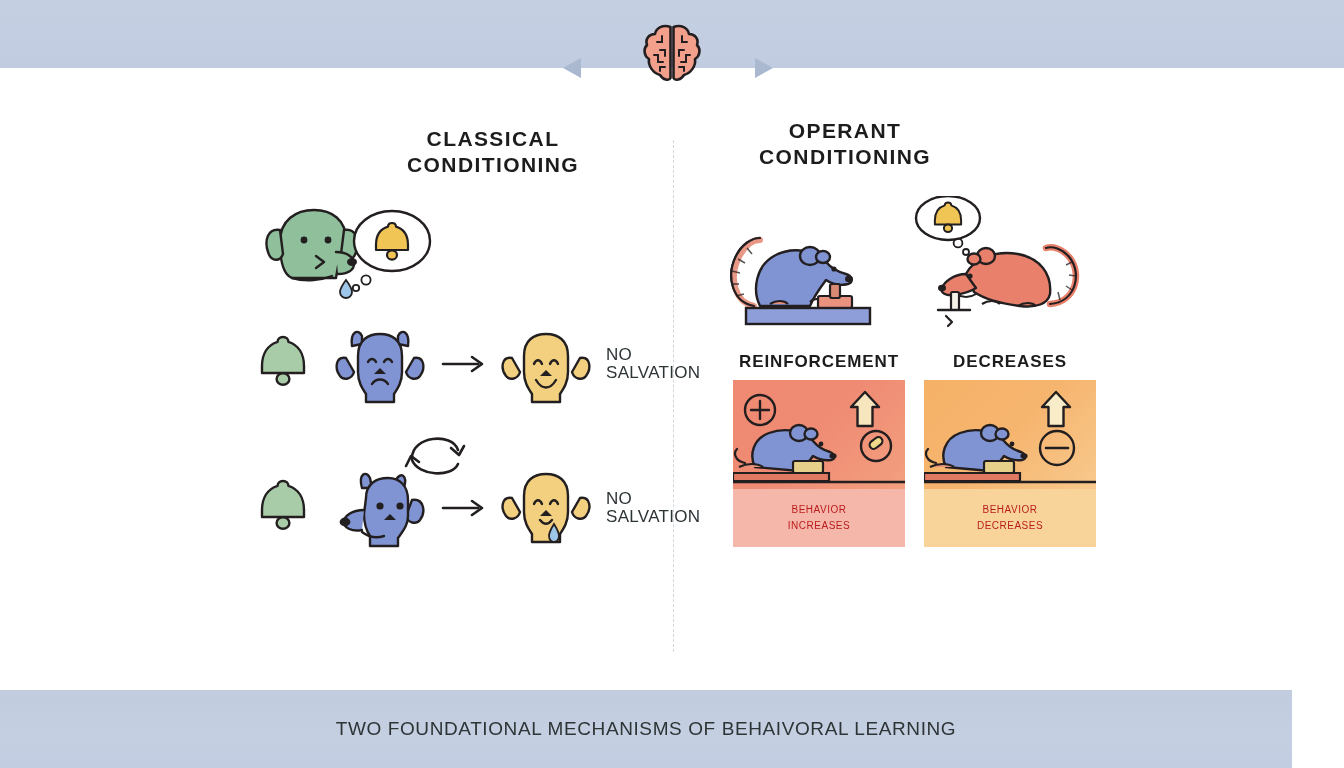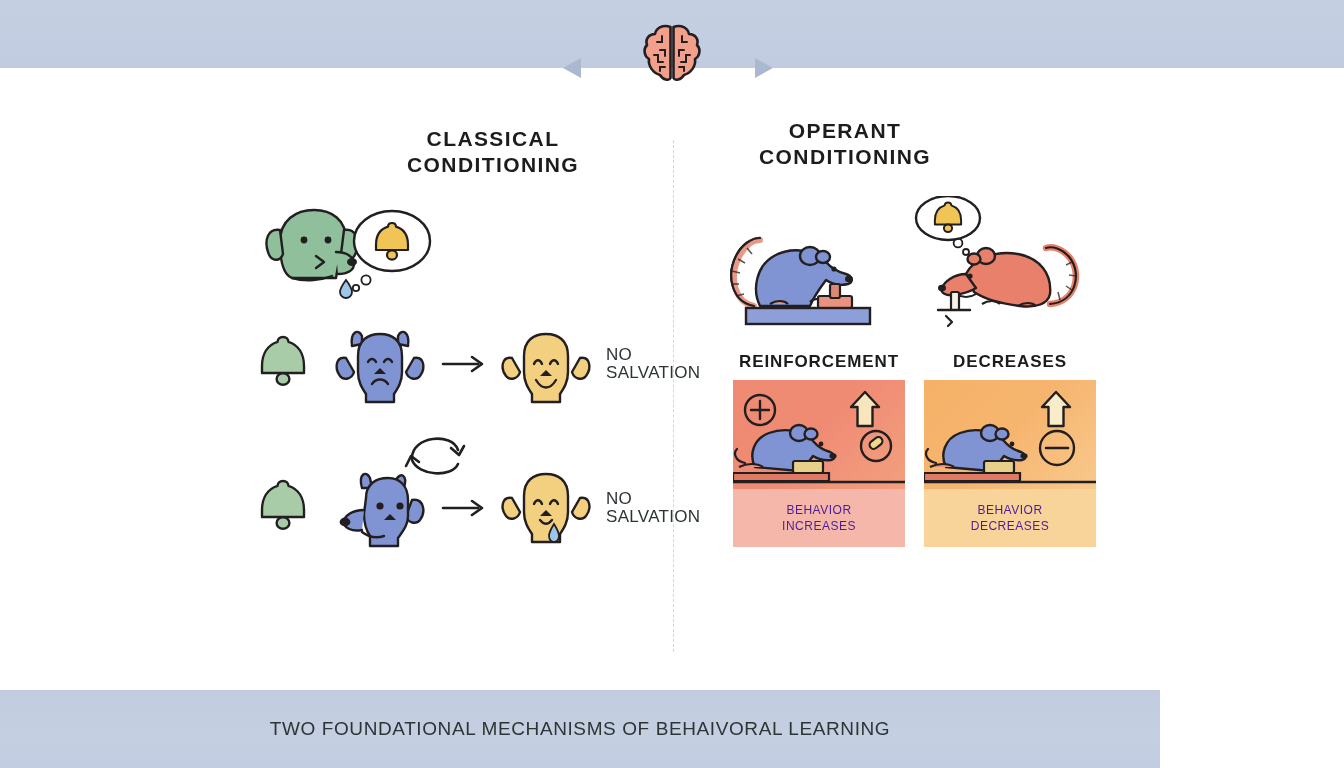--- a/index.html
+++ b/index.html
@@ -52,21 +52,21 @@
     left: 755px;
     border-top: 10px solid transparent;
     border-bottom: 10px solid transparent;
     border-left: 18px solid #aab8d0;
   }
 
   
   .footer-band {
     position: absolute;
     left: 0; top: 690px;
-    width: 1160px; height: 78px;
+    width: 1292px; height: 78px;
     background: linear-gradient(180deg, #c2ccdf 0%, #c5cfe2 60%, #c3cde1 100%);
     display: flex;
     align-items: center;
     justify-content: center;
   }
   .footer-text {
     font-size: 19px;
     letter-spacing: 0.6px;
     color: #2d3436;
     font-weight: 400;
@@ -151,24 +151,24 @@
   .oc-card-body.punish {
     background: linear-gradient(135deg, #f5b167 0%, #f6b56f 50%, #f8c98d 100%);
   }
 
   .oc-card-foot {
     height: 58px;
     display: flex;
     flex-direction: column;
     align-items: center;
     justify-content: center;
-    font-size: 12px;
+    font-size: 10px;
     line-height: 16px;
     letter-spacing: 0.5px;
-    color: #4c1d95;
+    color: #b91c1c;
     text-align: center;
   }
   .oc-card-foot.reinforce { background: #f6b7ab; }
   .oc-card-foot.punish    { background: #f8d49b; }
 
   .card-scene { position: absolute; left: 0; bottom: 0; }
   .card-badges { position: absolute; inset: 0; }
 </style>
 </head>
 <body>

